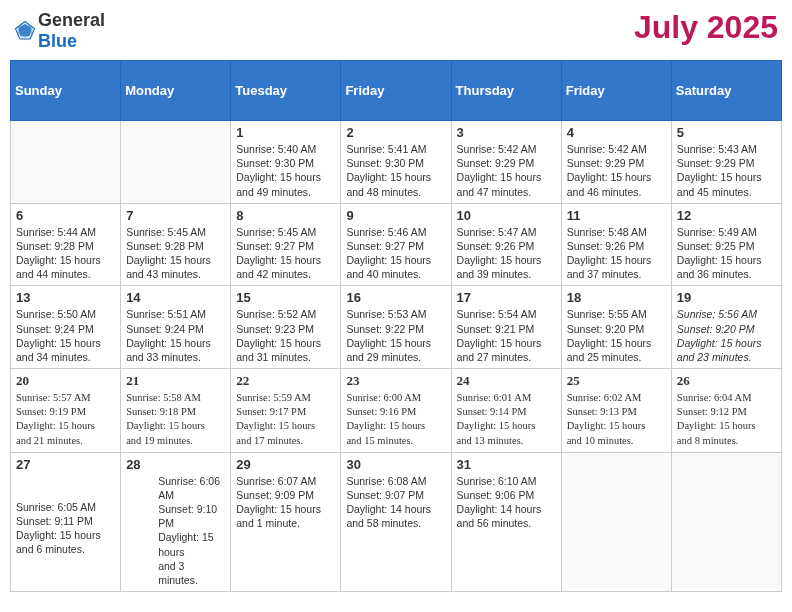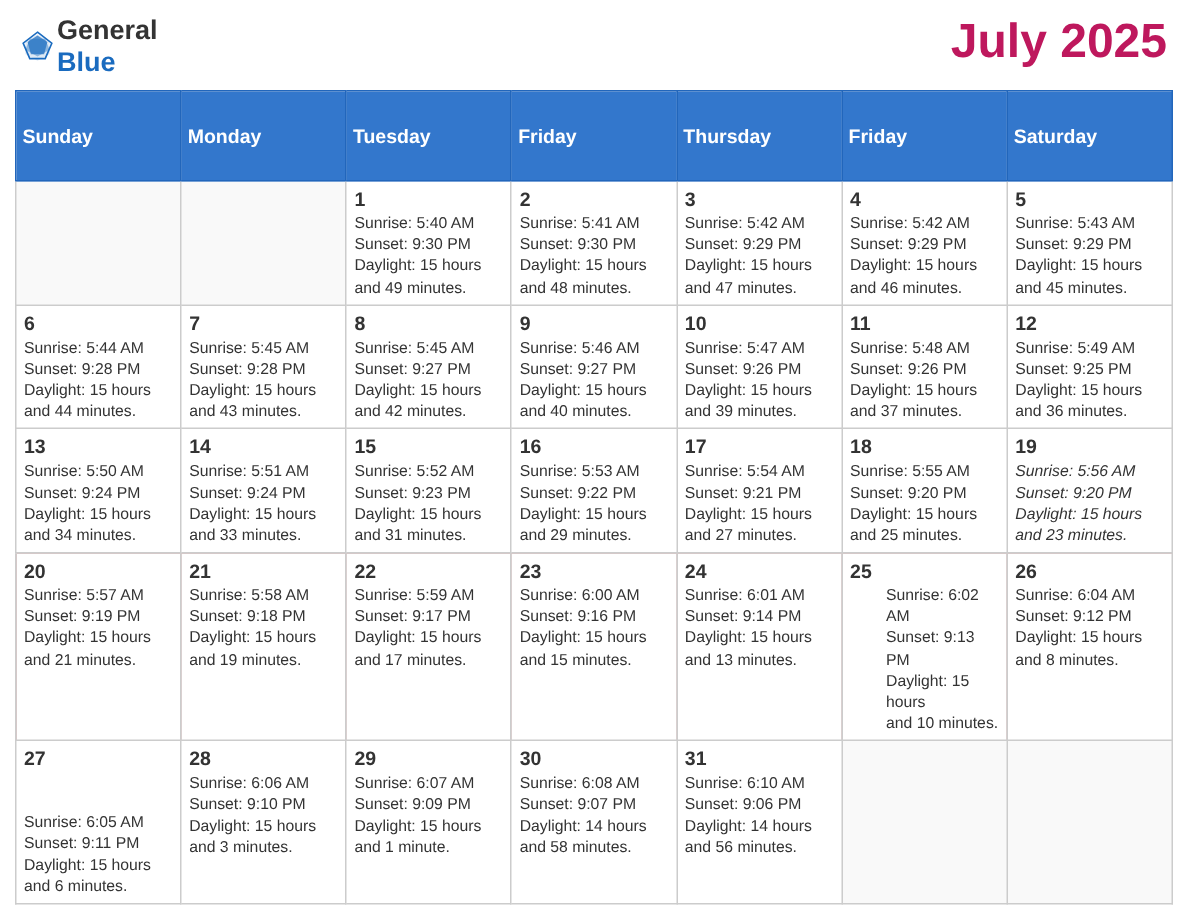--- a/index.html
+++ b/index.html
@@ -260,21 +260,21 @@
 and 25 minutes.</div>
         </td>
         <td>
           <span class="day-number">19</span>
           <div class="day-info" style="white-space: pre-line; font-style: italic;">Sunrise: 5:56 AM
 Sunset: 9:20 PM
 Daylight: 15 hours
 and 23 minutes.</div>
         </td>
       </tr>
-      <tr style="background: #7f1d1d;">
+      <tr style="background: #f0abfc; font-family: Liberation Serif, serif;">
         <td>
           <span class="day-number">20</span>
           <div class="day-info" style="white-space: pre-line;">Sunrise: 5:57 AM
 Sunset: 9:19 PM
 Daylight: 15 hours
 and 21 minutes.</div>
         </td>
         <td>
           <span class="day-number">21</span>
           <div class="day-info" style="white-space: pre-line;">Sunrise: 5:58 AM
@@ -298,21 +298,21 @@
         </td>
         <td>
           <span class="day-number">24</span>
           <div class="day-info" style="white-space: pre-line;">Sunrise: 6:01 AM
 Sunset: 9:14 PM
 Daylight: 15 hours
 and 13 minutes.</div>
         </td>
         <td>
           <span class="day-number">25</span>
-          <div class="day-info" style="white-space: pre-line; margin-left: 24px;">Sunrise: 6:02 AM
+          <div class="day-info" style="white-space: pre-line;">Sunrise: 6:02 AM
 Sunset: 9:13 PM
 Daylight: 15 hours
 and 10 minutes.</div>
         </td>
         <td>
           <span class="day-number">26</span>
           <div class="day-info" style="white-space: pre-line;">Sunrise: 6:04 AM
 Sunset: 9:12 PM
 Daylight: 15 hours
 and 8 minutes.</div>
@@ -321,21 +321,21 @@
       <tr>
         <td>
           <span class="day-number">27</span>
           <div class="day-info" style="white-space: pre-line; margin-top: 28px;">Sunrise: 6:05 AM
 Sunset: 9:11 PM
 Daylight: 15 hours
 and 6 minutes.</div>
         </td>
         <td>
           <span class="day-number">28</span>
-          <div class="day-info" style="white-space: pre-line;">Sunrise: 6:06 AM
+          <div class="day-info" style="white-space: pre-line; margin-left: 32px;">Sunrise: 6:06 AM
 Sunset: 9:10 PM
 Daylight: 15 hours
 and 3 minutes.</div>
         </td>
         <td>
           <span class="day-number">29</span>
           <div class="day-info" style="white-space: pre-line;">Sunrise: 6:07 AM
 Sunset: 9:09 PM
 Daylight: 15 hours
 and 1 minute.</div>

